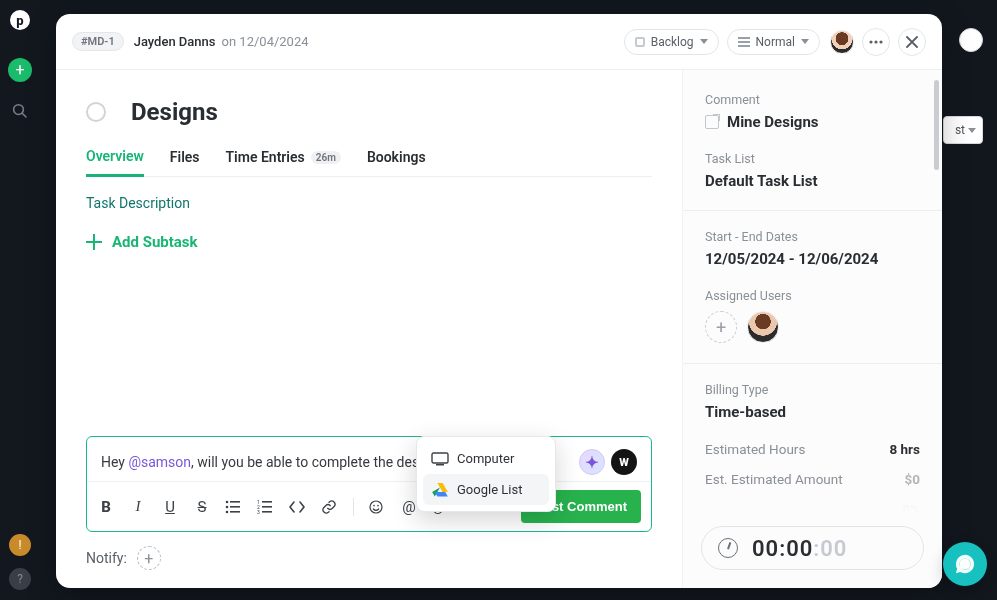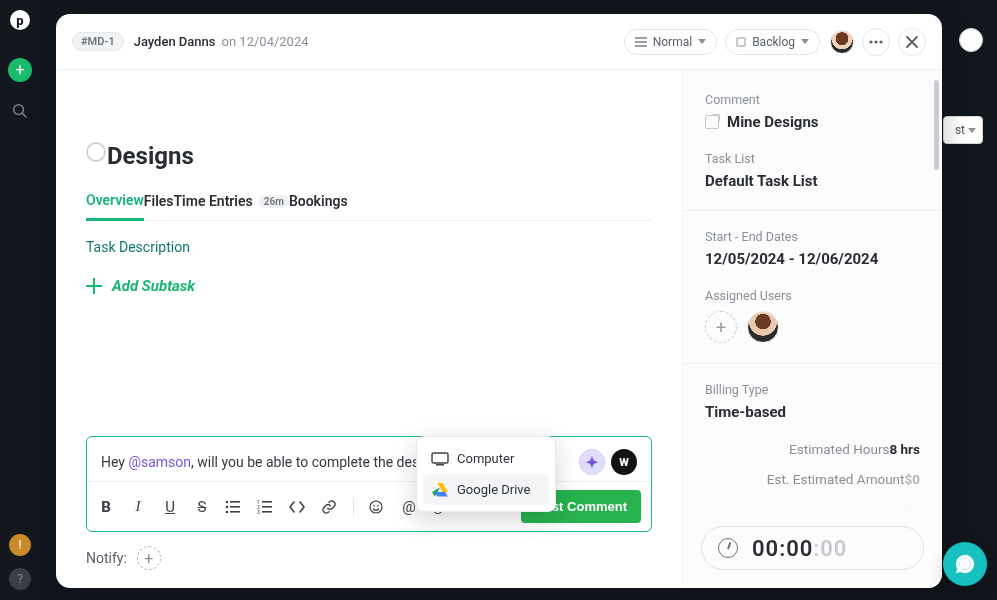--- a/index.html
+++ b/index.html
@@ -29,29 +29,29 @@
   .pill { height: 26px; border:1px solid #e2e5e8; border-radius: 13px; background:#fff; display:flex; align-items:center; padding:0 10px; font-size:12px; color:#5a6068; gap:6px; margin-left:8px; cursor:pointer;}
   .pill .bars { width:12px; display:flex; flex-direction:column; gap:2px;}
   .pill .bars span{height:2px;background:#9aa0a8;display:block;}
   .pill .sq {width:10px;height:10px;border:2px solid #c6cad0;border-radius:2px;}
   .caret { width:0;height:0;border-left:4px solid transparent;border-right:4px solid transparent;border-top:5px solid #8a9098;}
   .avatar-sm { width:24px;height:24px;border-radius:50%; background: radial-gradient(circle at 50% 35%, #6b3a22 0 35%, #f0d0b8 36% 58%, #2b2b2b 59% 100%); margin-left:10px; border:1px solid #eee;}
   .circ-btn { width:28px;height:28px;border:1px solid #e2e5e8;border-radius:50%;display:flex;align-items:center;justify-content:center;margin-left:8px;color:#5a6068;cursor:pointer;background:#fff;}
 
   .modal-body { flex:1; display:flex; min-height:0;}
   .left { flex:1; padding: 28px 30px 18px 30px; display:flex; flex-direction:column; min-width:0;}
-  .title-row { display:flex; align-items:flex-start; gap:1px;margin-top:44px; }
+  .title-row { display:flex; align-items:center; gap:25px; }
   .status-circle { width:20px;height:20px;border:2px solid #d0d3d8;border-radius:50%; }
   .title { font-size:24px; font-weight:700; color:#2a2e33; }
-  .tabs { display:flex; margin-top:22px; border-bottom:1px solid #eceef0; }
+  .tabs { display:flex; gap:26px; margin-top:22px; border-bottom:1px solid #eceef0; }
   .tab { padding-bottom:10px; font-size:14px; color:#2a2e33; font-weight:600; cursor:pointer; display:flex; align-items:center; gap:6px;}
   .tab.active { color:#16b477; border-bottom:3px solid #16b477; margin-bottom:-1px;}
   .tab .badge { background:#eef0f2; color:#70757d; font-size:10px; font-weight:600; padding:1px 5px; border-radius:8px;}
   .section-label { margin-top:18px; font-size:14px; color:#0f766e;}
-  .add-sub { margin-top:22px; display:flex; align-items:center; gap:10px; color:#18b674; font-weight:700; font-size:15px; cursor:pointer;font-style:italic;}
+  .add-sub { margin-top:22px; display:flex; align-items:center; gap:10px; color:#18b674; font-weight:700; font-size:15px; cursor:pointer;}
   .add-sub .pls {width:16px;height:16px;position:relative;}
   .add-sub .pls::before,.add-sub .pls::after{content:"";position:absolute;background:#18b674;}
   .add-sub .pls::before{left:7px;top:0;width:2px;height:16px;}
   .add-sub .pls::after{top:7px;left:0;height:2px;width:16px;}
 
   .comment-area { margin-top:auto; }
   .notify-row { display:flex; align-items:center; gap:10px; margin-top:14px; font-size:14px; color:#5a6068;}
   .dashed-circ {width:24px;height:24px;border:1px dashed #b7bcc3;border-radius:50%;display:flex;align-items:center;justify-content:center;color:#8a9098;font-size:16px;cursor:pointer;}
 
   .editor { border:1.5px solid #18b88f; border-radius:6px; background:#fff; position:relative;}
@@ -85,21 +85,21 @@
   .field-label{font-size:12.5px;color:#8a9098;margin-bottom:6px;}
   .field-value{font-size:15px;color:#2a2e33;font-weight:700;}
   .field-block{margin-bottom:20px;}
   .hr{height:1px;background:#eceef0;margin:4px -22px 18px;}
   .proj-row{display:flex;align-items:center;gap:8px;}
   .proj-ico{width:14px;height:14px;border:1.5px solid #c3c7cc;border-radius:2px;position:relative;}
   .proj-ico::after{content:"";position:absolute;right:-2px;top:-2px;width:6px;height:6px;border-top:1.5px solid #c3c7cc;border-right:1.5px solid #c3c7cc;}
   .assigned-row{display:flex;gap:10px;align-items:center;margin-top:8px;}
   .plus-circ{width:32px;height:32px;border:1px dashed #c9ccd0;border-radius:50%;display:flex;align-items:center;justify-content:center;color:#9aa0a8;font-size:18px;cursor:pointer;}
   .avatar-md{width:32px;height:32px;border-radius:50%;background: radial-gradient(circle at 50% 32%, #6b3a22 0 30%, #e9c8ae 31% 55%, #2b2b2b 56% 100%);border:1px solid #eee;}
-  .kv{display:flex;justify-content:flex-end;font-size:13.5px;margin-bottom:14px;}
+  .kv{display:flex;justify-content:space-between;font-size:13.5px;margin-bottom:14px;}
   .kv .k{color:#8a9098;}
   .kv .v{color:#2a2e33;font-weight:700;}
   .kv .v.muted{color:#b2b6bd;}
   .fade-bottom{position:absolute;bottom:0;left:0;right:6px;height:30px;background:linear-gradient(to bottom, rgba(252,252,252,0), #fcfcfc);}
   .timer-wrap{padding:12px 18px 18px;}
   .timer{height:44px;border:1px solid #e2e5e8;border-radius:22px;display:flex;align-items:center;gap:14px;padding:0 16px;}
   .timer .clock{width:20px;height:20px;border:1.8px solid #6a7078;border-radius:50%;position:relative;}
   .timer .clock::after{content:"";position:absolute;left:8px;top:3px;width:1.8px;height:7px;background:#6a7078;transform-origin:bottom;transform:rotate(20deg);}
   .timer-val{font-size:22px;font-weight:600;color:#2a2e33;letter-spacing:1px;}
   .timer-val .dim{color:#c6cad0;}
@@ -133,31 +133,31 @@
   <span>st</span>&nbsp;<span class="caret"></span>
 </div>
 
 <div class="modal">
   <div class="modal-header">
     <span class="chip">#MD-1</span>
     <span class="author">Jayden Danns</span>
     <span class="datetxt">on 12/04/2024</span>
     <div class="hdr-spacer"></div>
     <div class="pill">
+      <span class="sq"></span>
+      <span>Backlog</span>
+      <span class="caret"></span>
+    </div>
+    <div class="pill">
       <div class="bars">
           <span></span>
           <span></span>
           <span></span>
         </div>
       <span>Normal</span>
-      <span class="caret"></span>
-    </div>
-    <div class="pill">
-      <span class="sq"></span>
-      <span>Backlog</span>
       <span class="caret"></span>
     </div>
     <div class="avatar-sm"></div>
     <div class="circ-btn">
       <svg width="14" height="4" viewBox="0 0 14 4">
           <circle cx="2" cy="2" r="1.6" fill="#5a6068"></circle>
           <circle cx="7" cy="2" r="1.6" fill="#5a6068"></circle>
           <circle cx="12" cy="2" r="1.6" fill="#5a6068"></circle>
         </svg>
     </div>
@@ -269,21 +269,21 @@
             <span>Computer</span>
           </div>
           <div class="pop-item hover">
             <span class="ico-box">
               <svg width="16" height="14" viewBox="0 0 87 78">
                   <path fill="#0f9d58" d="M43.5 25 14.5 75 0 50z"></path>
                   <path fill="#4285f4" d="M29 75h58L72.5 50H14.5z"></path>
                   <path fill="#fbbc04" d="M29 0h29l29 50H58z"></path>
                 </svg>
             </span>
-            <span>Google Drive</span>
+            <span>Google List</span>
           </div>
         </div>
 
         <div class="notify-row">
           <span>Notify:</span>
           <div class="dashed-circ">+</div>
         </div>
       </div>
     </div>
 

